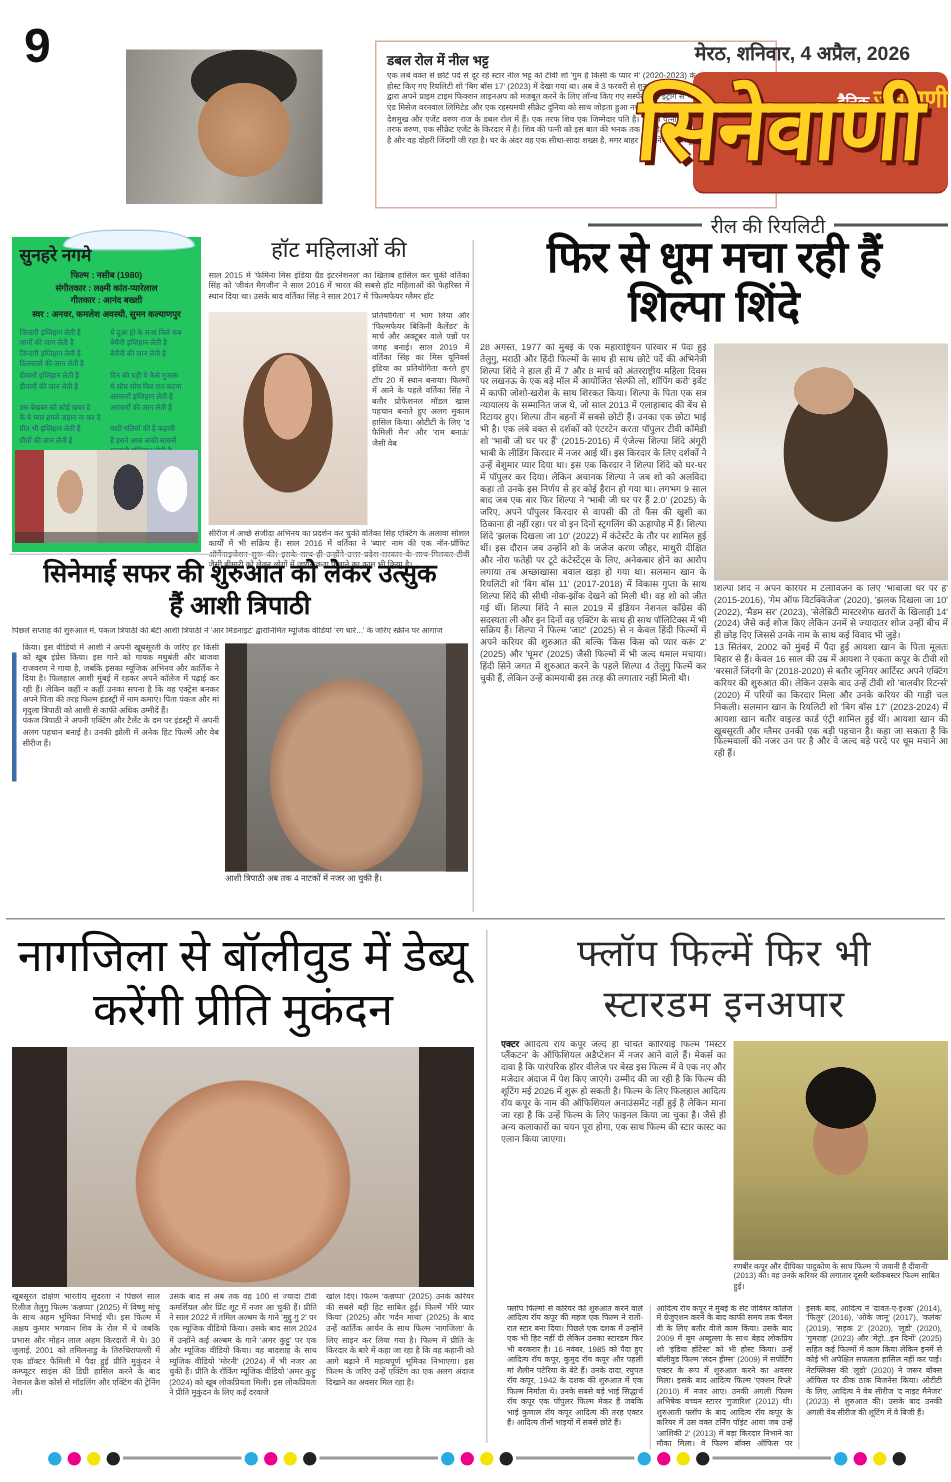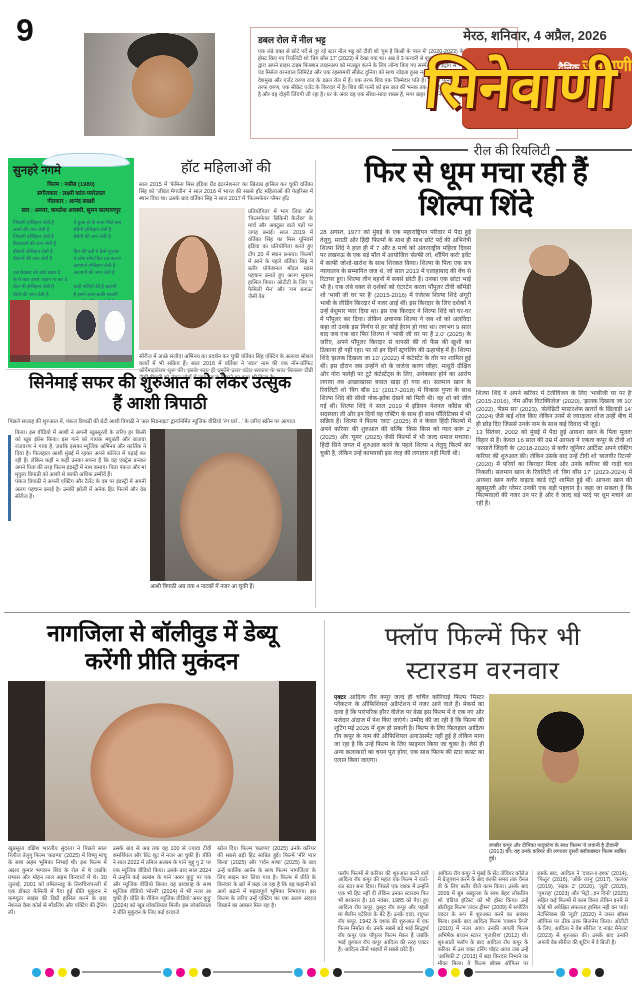--- a/index.html
+++ b/index.html
@@ -99,21 +99,21 @@
 
   
   .vrule { width:1px; background:#c9c9c9; }
   #vrule-mid { left:315px; top:160px; height:448px; }
   #hrule-mid-left { left:6px; top:369px; width:306px; height:1px; background:#cfcfcf; }
   #hrule-bottom { left:4px; top:612px; width:626px; height:1px; background:#8f8f8f; }
   #vrule-bottom { left:324px; top:620px; height:342px; }
 
   
   #preeti { left:8px; top:620px; width:308px; }
-  #preeti-headline { text-align:center; font-size:23px; line-height:1.2; font-weight:bold; color:#0d0d0d; }
+  #preeti-headline { text-align:center; font-size:30px; line-height:1.2; font-weight:normal; color:#0d0d0d; }
   #preeti-photo { width:308px; height:160px; margin-top:6px;
       background:
         linear-gradient(90deg,#2f2723 0 12%, rgba(0,0,0,0) 12% 88%, #2f2723 88%),
         radial-gradient(ellipse 32% 58% at 50% 56%, #d3a281 0 56%, #b9815f 72%, rgba(0,0,0,0) 73%),
         linear-gradient(180deg,#cfcac2,#b9ab9d); }
   #preeti-cols { display:flex; gap:6px; margin-top:4px; }
   #preeti-cols > div { flex:1; height:96px; font-size:5.4px; }
 
   
   #flop { left:334px; top:620px; width:298px; }
@@ -262,21 +262,21 @@
     <div id="preeti-cols">
       <div class="body-text">खूबसूरत दक्षिण भारतीय सुंदरता ने पिछले साल रिलीज तेलुगु फिल्म 'कन्नप्पा' (2025) में विष्णु मांचू के साथ अहम भूमिका निभाई थी। इस फिल्म में अक्षय कुमार भगवान शिव के रोल में थे जबकि प्रभास और मोहन लाल अहम किरदारों में थे। 30 जुलाई, 2001 को तमिलनाडु के तिरुचिरापल्ली में एक डॉक्टर फैमिली में पैदा हुई प्रीति मुकुंदन ने कम्प्यूटर साइंस की डिग्री हासिल करने के बाद नेशनल क्रैश कोर्स से मॉडलिंग और एक्टिंग की ट्रेनिंग ली।</div>
       <div class="body-text">उसके बाद से अब तक वह 100 से ज्यादा टीवी कमर्शियल और प्रिंट शूट में नजर आ चुकी हैं। प्रीति ने साल 2022 में तमिल अल्बम के गाने 'मुद्दु गु 2' पर एक म्यूजिक वीडियो किया। उसके बाद साल 2024 में उन्होंने कई अल्बम के गाने 'अमर कुट्टु' पर एक और म्यूजिक वीडियो किया। वह बादशाह के साथ म्यूजिक वीडियो 'मोरनी' (2024) में भी नजर आ चुकी हैं। प्रीति के रॉकिंग म्यूजिक वीडियो 'अमर कुट्टु' (2024) को खूब लोकप्रियता मिली। इस लोकप्रियता ने प्रीति मुकुंदन के लिए कई दरवाजे</div>
       <div class="body-text">खोल दिए। फिल्म 'कन्नप्पा' (2025) उनके करियर की सबसे बड़ी हिट साबित हुई। फिल्में 'मीरे प्यार किया' (2025) और 'गर्दन माथा' (2025) के बाद उन्हें कार्तिक आर्यन के साथ फिल्म 'नागजिला' के लिए साइन कर लिया गया है। फिल्म में प्रीति के किरदार के बारे में कहा जा रहा है कि वह कहानी को आगे बढ़ाने में महत्वपूर्ण भूमिका निभाएगा। इस फिल्म के जरिए उन्हें एक्टिंग का एक अलग अंदाज दिखाने का अवसर मिल रहा है।</div>
     </div>
   </div>
 
   <div id="flop" class="abs">
     <div id="flop-headline">
       <div>फ्लॉप फिल्में फिर भी</div>
-      <div>स्टारडम वरनवार</div>
+      <div>स्टारडम इनअपार</div>
     </div>
     <div id="flop-top">
       <div id="flop-col1" class="body-text"><span class="lead-word">एक्टर</span> <span>आदित्य रॉय कपूर जल्द ही चर्चित कोरियाई फिल्म 'मिस्टर प्लैंकटन' के ऑफिशियल अडैप्टेशन में नजर आने वाले हैं। मेकर्स का दावा है कि पारंपरिक हॉरर वीलेज पर बेस्ड इस फिल्म में वे एक नए और मजेदार अंदाज में पेश किए जाएंगे। उम्मीद की जा रही है कि फिल्म की शूटिंग मई 2026 में शुरू हो सकती है। फिल्म के लिए फिलहाल आदित्य रॉय कपूर के नाम की ऑफिशियल अनाउंसमेंट नहीं हुई है लेकिन माना जा रहा है कि उन्हें फिल्म के लिए फाइनल किया जा चुका है। जैसे ही अन्य कलाकारों का चयन पूरा होगा, एक साथ फिल्म की स्टार कास्ट का एलान किया जाएगा।</span></div>
       <div id="flop-right">
         <div id="aditya-photo" class="photo"></div>
         <div id="flop-caption" class="caption">रणबीर कपूर और दीपिका पादुकोण के साथ फिल्म 'ये जवानी है दीवानी' (2013) की। वह उनके करियर की लगातार दूसरी ब्लॉकबस्टर फिल्म साबित हुई।</div>
       </div>
     </div>
     <div id="flop-band">
       <div class="body-text">फ्लॉप फिल्मों से करियर की शुरुआत करने वाले आदित्य रॉय कपूर की महज एक फिल्म ने रातों-रात स्टार बना दिया। पिछले एक दशक में उन्होंने एक भी हिट नहीं दी लेकिन उनका स्टारडम फिर भी बरकरार है। 16 नवंबर, 1985 को पैदा हुए आदित्य रॉय कपूर, कुमुद रॉय कपूर और पहली मां शैलीन पटेरिया के बेटे हैं। उनके दादा, रघुपत रॉय कपूर, 1942 के दशक की शुरुआत में एक फिल्म निर्माता थे। उनके सबसे बड़े भाई सिद्धार्थ रॉय कपूर एक पॉपुलर फिल्म मेकर हैं जबकि भाई कुणाल रॉय कपूर आदित्य की तरह एक्टर हैं। आदित्य तीनों भाइयों में सबसे छोटे हैं।</div>

